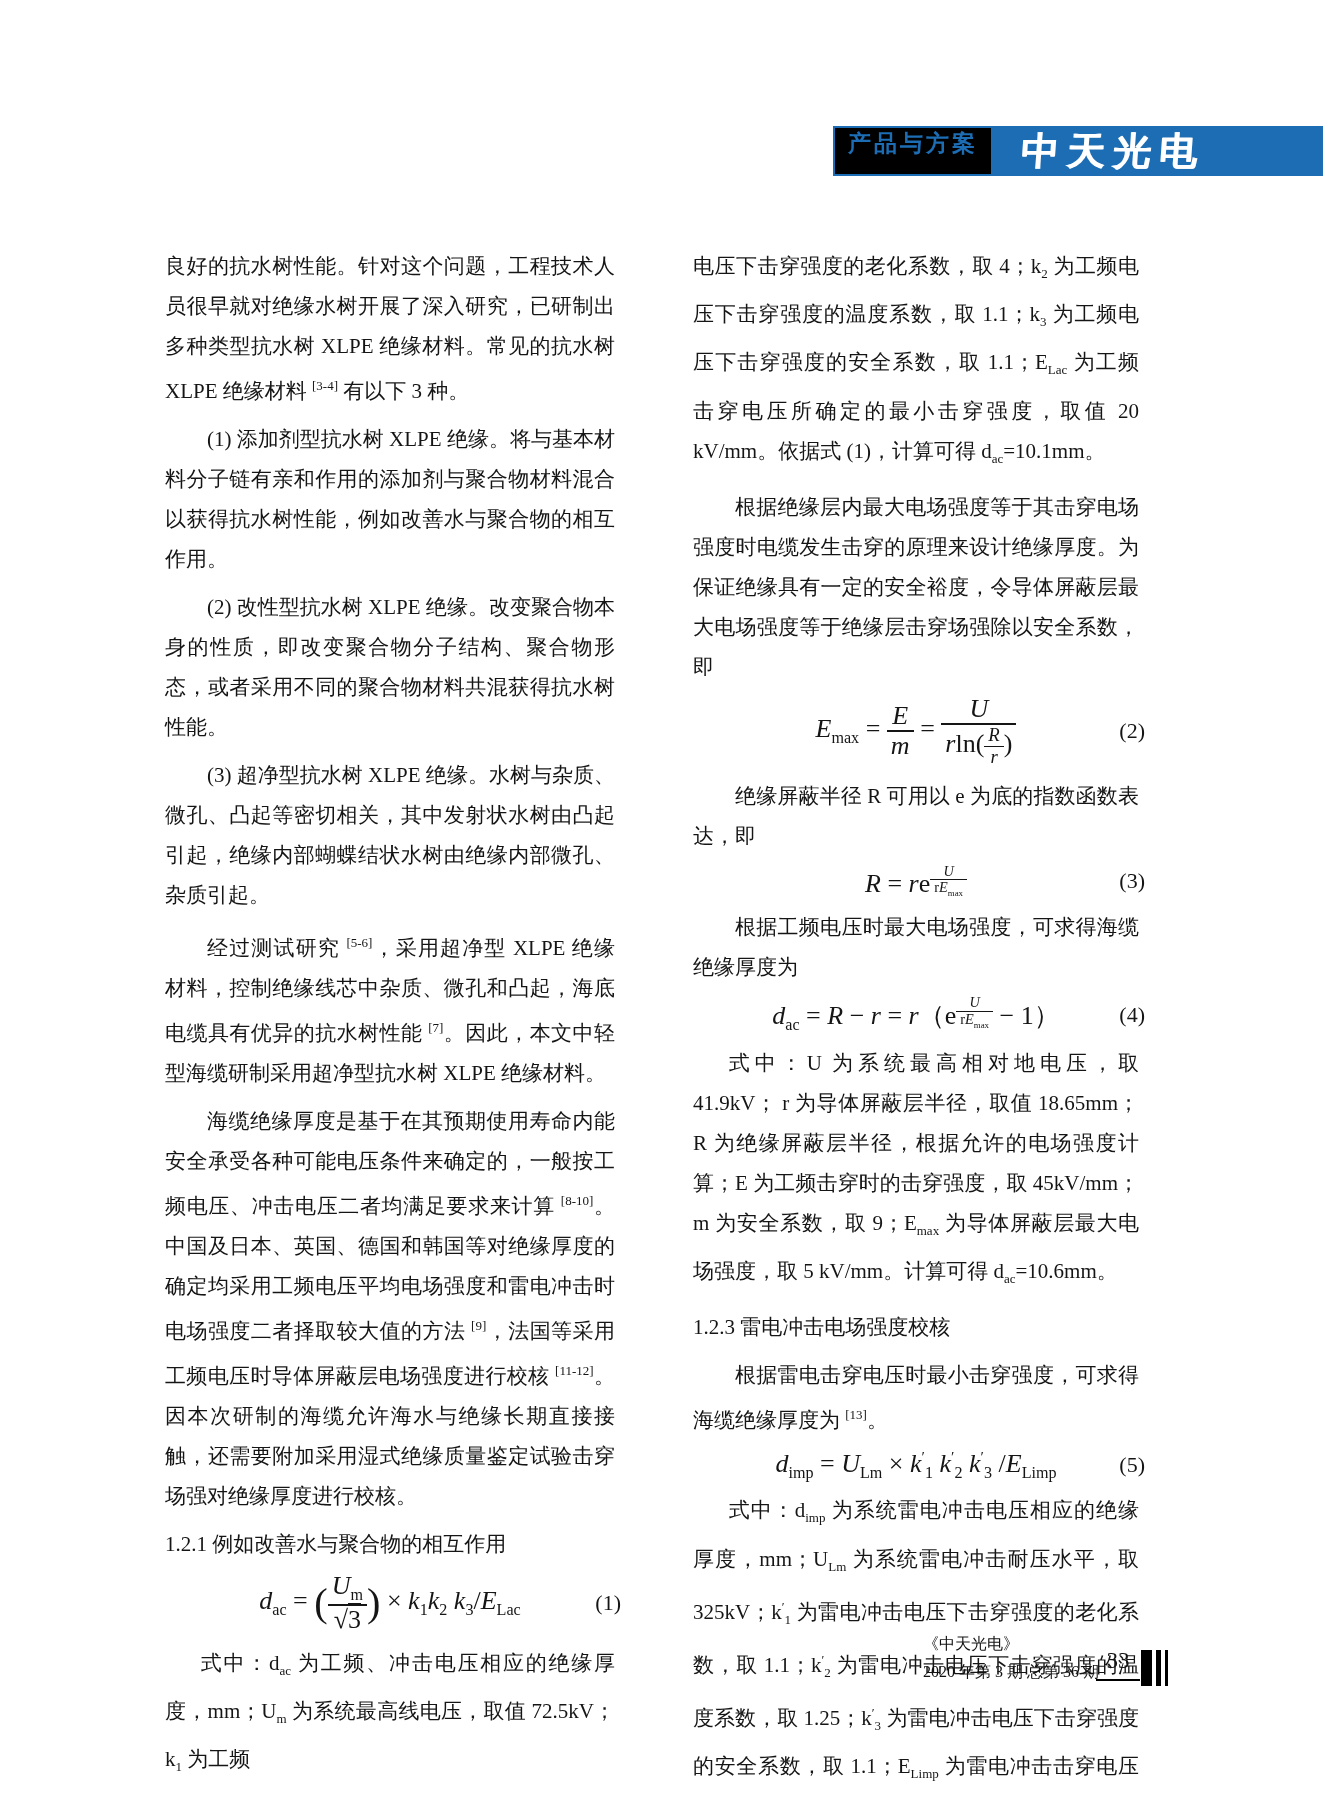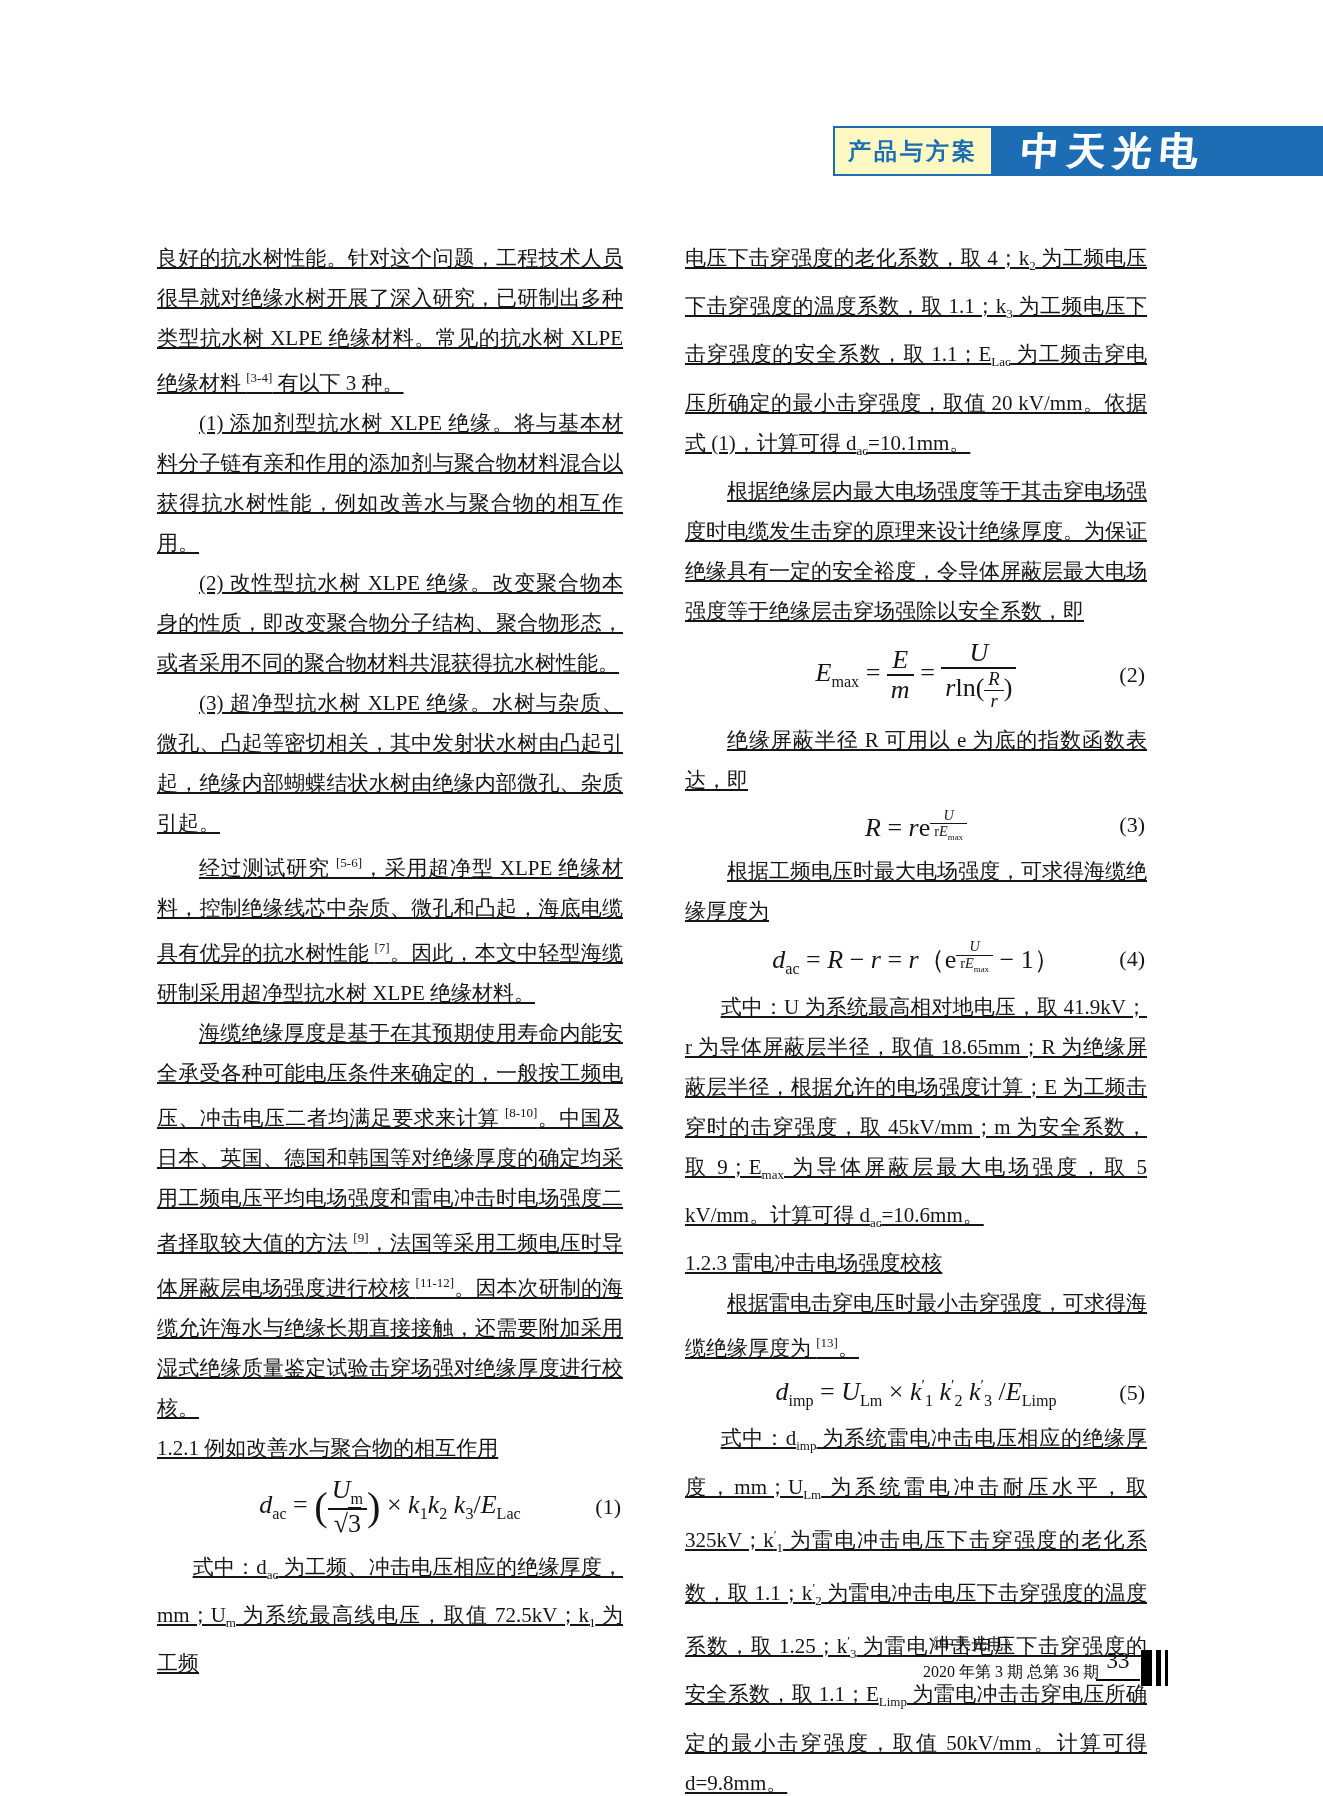--- a/index.html
+++ b/index.html
@@ -6,22 +6,22 @@
   .page {
     position:relative; width:1323px; height:1796px; margin:0 auto;
     background:#ffffff; overflow:hidden;
     font-family:"Liberation Serif","DejaVu Serif",serif;
     color:#151515;
   }
 
   
   .category-box {
     position:absolute; left:833px; top:126px; width:156px; height:46px;
-    background:#fef9c3; border:2px solid #1c6db4;
-    display:flex; align-items:center; justify-content:center;
+    background:#000000; border:2px solid #1c6db4;
+    display:flex; justify-content:center;
     font-family:"Liberation Sans","DejaVu Sans",sans-serif;
     font-size:23px; font-weight:bold; letter-spacing:3px; color:#1c6db4;
   }
   .brand-band {
     position:absolute; left:993px; top:126px; right:0; height:50px;
     background:#1c6db4;
   }
   .brand-text {
     position:absolute; left:28px; top:2px; height:46px;
     display:flex; align-items:center;
@@ -32,21 +32,21 @@
   }
 
   
   .col {
     position:absolute; top:238px;
     font-size:21px; line-height:40px;
     text-align:justify; text-justify:inter-character;
   }
   .col-left  { left:157px; width:466px; }
   .col-right { left:685px; width:462px; }
-  .col p { margin:0;text-decoration:underline; }
+  .col p { margin:8px; }
   .indent    { text-indent:2em;   }
   .indent-sm { text-indent:1.7em; }
   .sec-h { margin:0; }
   .sec-h .num { margin-right:10px; }
   sup { font-size:0.62em; }
   sub { font-size:0.62em; }
 
   
   .formula {
     position:relative; text-align:center;

